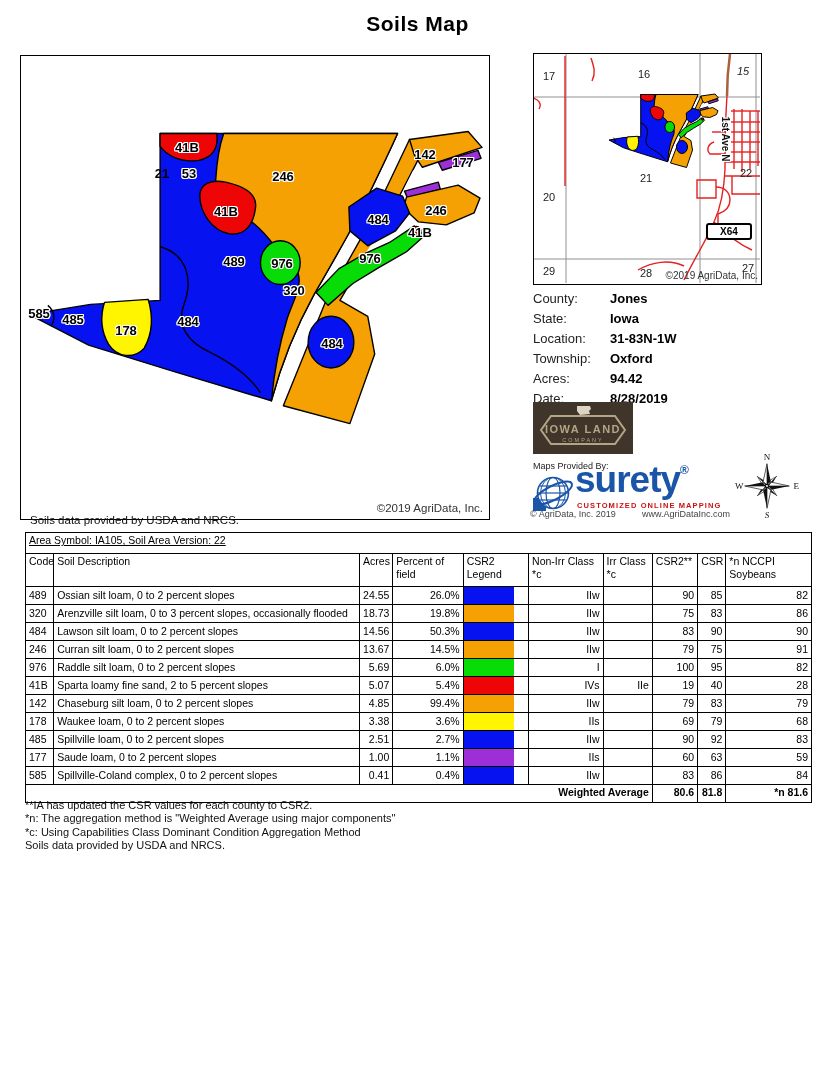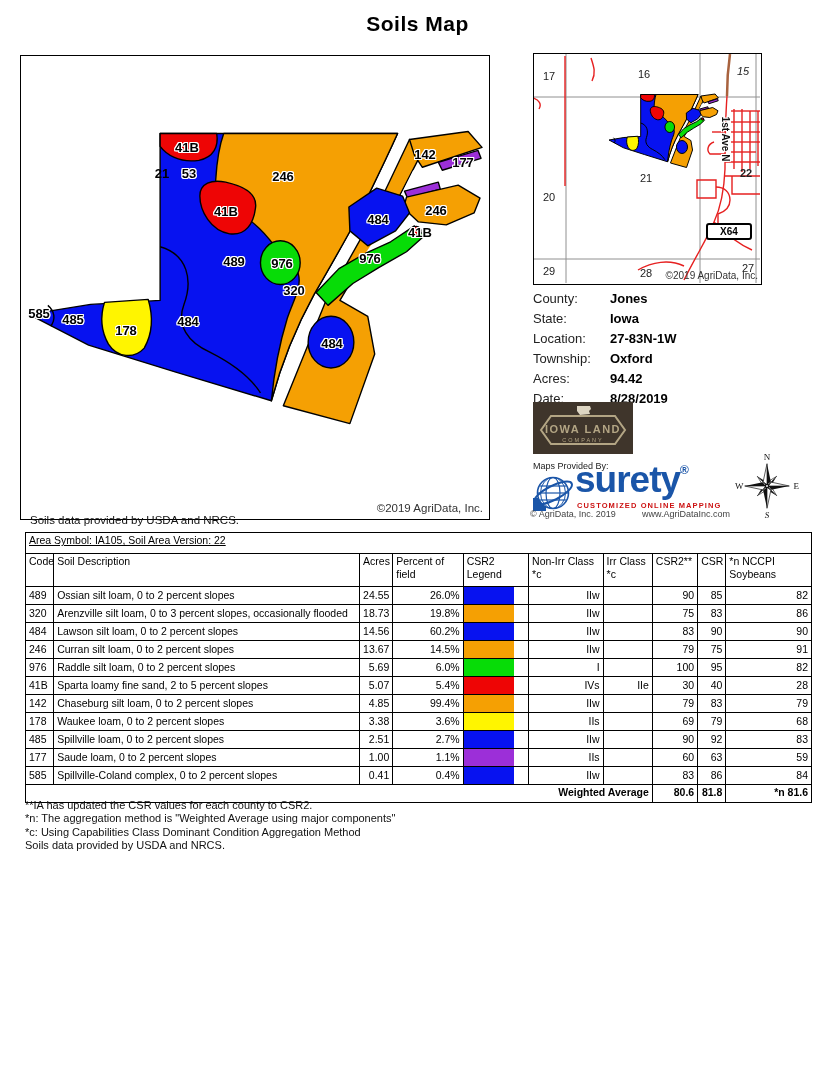--- a/index.html
+++ b/index.html
@@ -168,34 +168,34 @@
         <path d="M150,212 C135,205 118,208 104,216"></path>
         <path d="M180,168 C192,180 204,190 218,196"></path>
       </g>
     </svg>
     <div id="inset-sections">
         <span class="sec-num" style="left: 15px; top: 22px;">17</span>
         <span class="sec-num" style="left: 110px; top: 20px;">16</span>
         <span class="sec-num" style="left: 209px; top: 17px; font-style: italic;">15</span>
         <span class="sec-num" style="left: 15px; top: 127px; margin-top: 16px;">20</span>
         <span class="sec-num" style="left: 112px; top: 124px;">21</span>
-        <span class="sec-num" style="left: 212px; top: 119px; font-weight: bold;">22</span>
+        <span class="sec-num" style="left: 212px; top: 119px;">22</span>
         <span class="sec-num" style="left: 15px; top: 217px;">29</span>
         <span class="sec-num" style="left: 112px; top: 219px;">28</span>
         <span class="sec-num" style="left: 214px; top: 214px;">27</span>
       </div>
     <div class="road-label">1st Ave N</div>
     <div class="hwy-badge">X64</div>
     <div class="inset-copy">©2019 AgriData, Inc.</div>
   </div>
 
   <div class="abs property" id="property-block">
       <div class="prop-row"><span class="prop-label">County:</span><span class="prop-value">Jones</span></div>
       <div class="prop-row"><span class="prop-label">State:</span><span class="prop-value">Iowa</span></div>
-      <div class="prop-row"><span class="prop-label">Location:</span><span class="prop-value">27-83N-1W</span></div>
+      <div class="prop-row"><span class="prop-label">Location:</span><span class="prop-value">31-83N-1W</span></div>
       <div class="prop-row"><span class="prop-label">Township:</span><span class="prop-value">Oxford</span></div>
       <div class="prop-row"><span class="prop-label">Acres:</span><span class="prop-value">94.42</span></div>
       <div class="prop-row"><span class="prop-label">Date:</span><span class="prop-value">8/28/2019</span></div>
     </div>
 
   <div class="abs company-logo">
     <svg viewBox="0 0 100 52" width="100" height="52">
       <path d="M44,4 L57,4 L58,7 L56,9 L57,12 L47,13 L44,9 Z" fill="#ddd5c2"></path>
       <polygon points="8,28 18,14 82,14 92,28 82,42 18,42" fill="none" stroke="var(--c-tan,#b3a584)" stroke-width="2"></polygon>
       <text x="50" y="31" text-anchor="middle" font-family="Liberation Sans, sans-serif" font-size="11" font-weight="bold" letter-spacing="1.5" fill="var(--c-tan,#b3a584)" id="logo-line1">IOWA LAND</text>
@@ -328,21 +328,21 @@
             <td class="r">IIw</td>
             <td class="r"></td>
             <td class="r">75</td>
             <td class="r">83</td>
             <td class="r">86</td>
           </tr>
           <tr>
             <td>484</td>
             <td>Lawson silt loam, 0 to 2 percent slopes</td>
             <td class="r">14.56</td>
-            <td class="r">60.2%</td>
+            <td class="r">50.3%</td>
             <td class="legend">
               <div class="swatch" style="background: rgb(7, 18, 240);"></div>
             </td>
             <td class="r">IIw</td>
             <td class="r"></td>
             <td class="r">83</td>
             <td class="r">90</td>
             <td class="r">90</td>
           </tr>
           <tr>
@@ -376,21 +376,21 @@
           <tr>
             <td>41B</td>
             <td>Sparta loamy fine sand, 2 to 5 percent slopes</td>
             <td class="r">5.07</td>
             <td class="r">5.4%</td>
             <td class="legend">
               <div class="swatch" style="background: rgb(238, 5, 5);"></div>
             </td>
             <td class="r">IVs</td>
             <td class="r">IIe</td>
-            <td class="r">30</td>
+            <td class="r">19</td>
             <td class="r">40</td>
             <td class="r">28</td>
           </tr>
           <tr>
             <td>142</td>
             <td>Chaseburg silt loam, 0 to 2 percent slopes</td>
             <td class="r">4.85</td>
             <td class="r">99.4%</td>
             <td class="legend">
               <div class="swatch" style="background: rgb(245, 160, 3);"></div>

